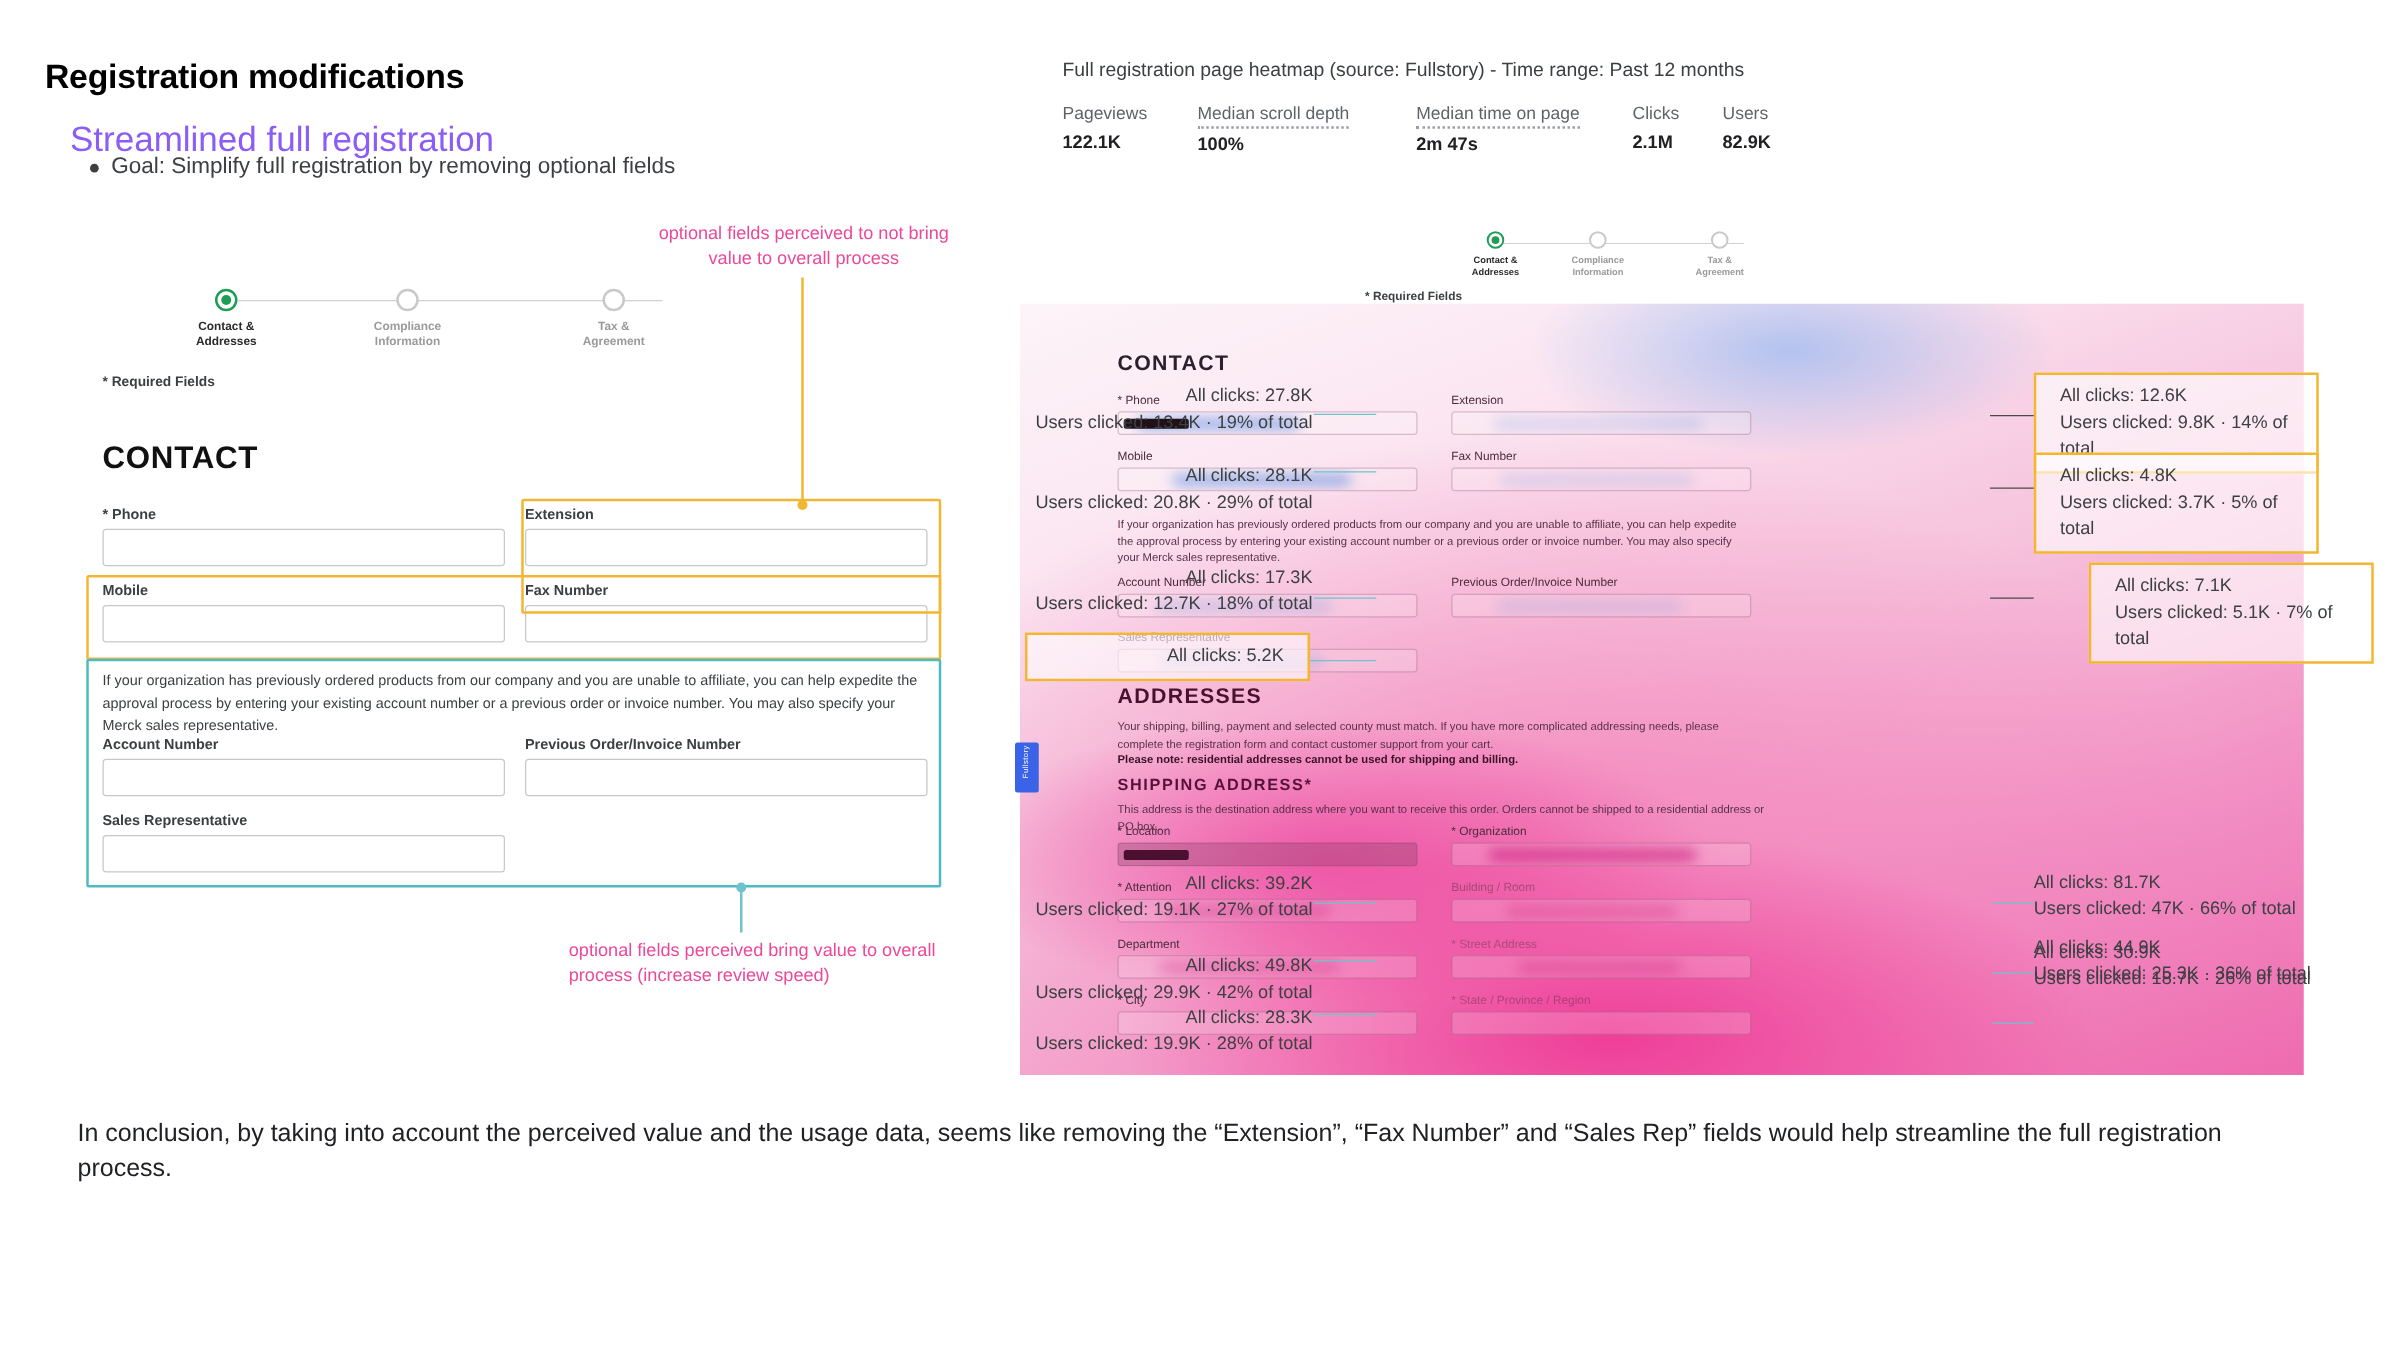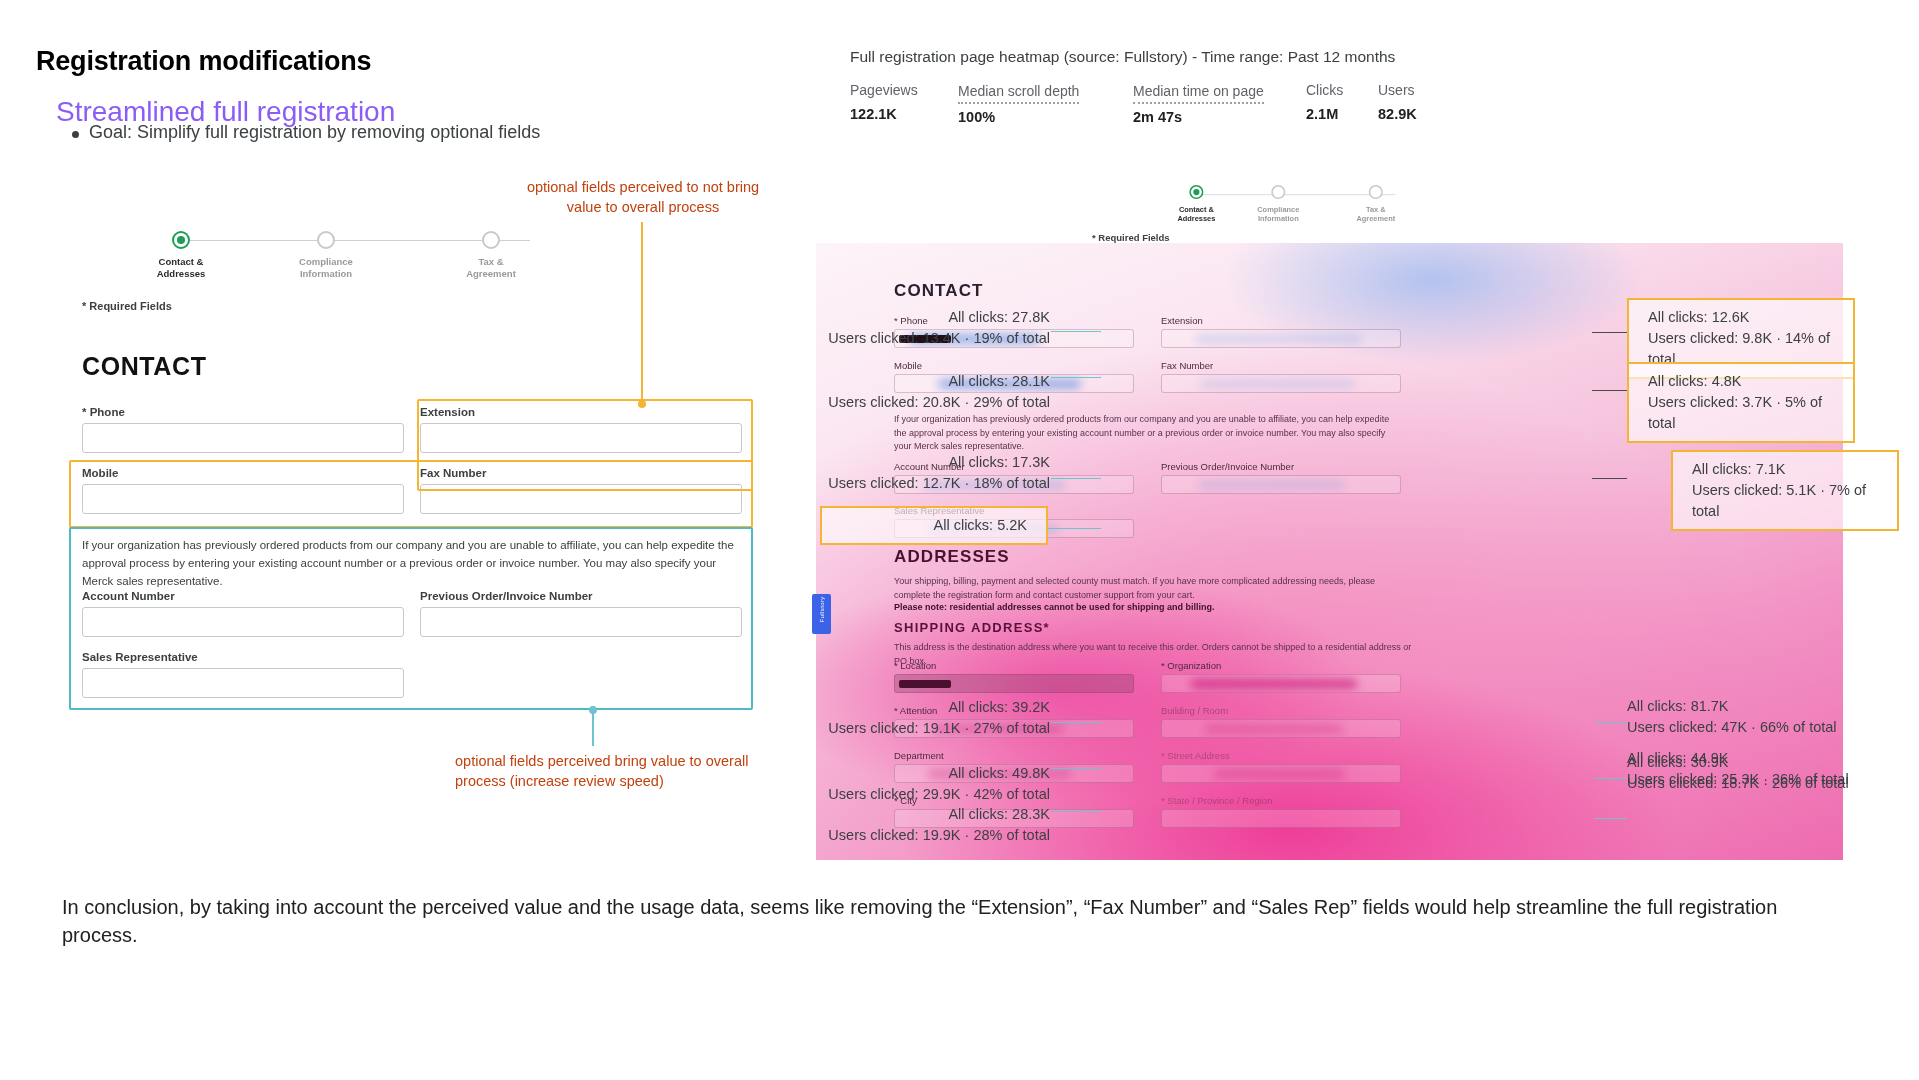--- a/index.html
+++ b/index.html
@@ -33,21 +33,21 @@
   .help-text { font-size: 11.5px; line-height: 1.55; color: #3c4043; }
 
   .hl-box { position: absolute; border: 2px solid #f2b632; border-radius: 2px; }
   .hl-box.teal { border-color: #4fb9c4; }
 
   .lead-v { position: absolute; width: 2px; background: #f2b632; }
   .lead-dot { position: absolute; width: 8px; height: 8px; border-radius: 50%; background: #f2b632; }
   .lead-dot.teal { background: #6fc3cd; }
   .lead-v.teal { background: #6fc3cd; }
 
-  .callout { position: absolute; font-size: 14.5px; line-height: 1.35; color: #c2410c; }
+  .callout { position: absolute; font-size: 14.5px; line-height: 1.35; color: #ec4899; }
 
   
   #hm-title { position: absolute; left: 850px; top: 48px; font-size: 15.5px; color: #3c4043; }
   #metrics { position: absolute; left: 850px; top: 82px; display: flex; gap: 0; }
   .metric { }
   .metric .mlabel { font-size: 14px; color: #5f6368; padding-bottom: 3px; }
   .metric.dotted .mlabel { border-bottom: 2px dotted #9aa0a6; display: inline-block; }
   .metric .mval { font-size: 14.5px; font-weight: 700; color: #202124; margin-top: 5px; }
 
   #heat-panel { position: absolute; left: 816px; top: 243px; width: 1027px; height: 617px; overflow: hidden;

